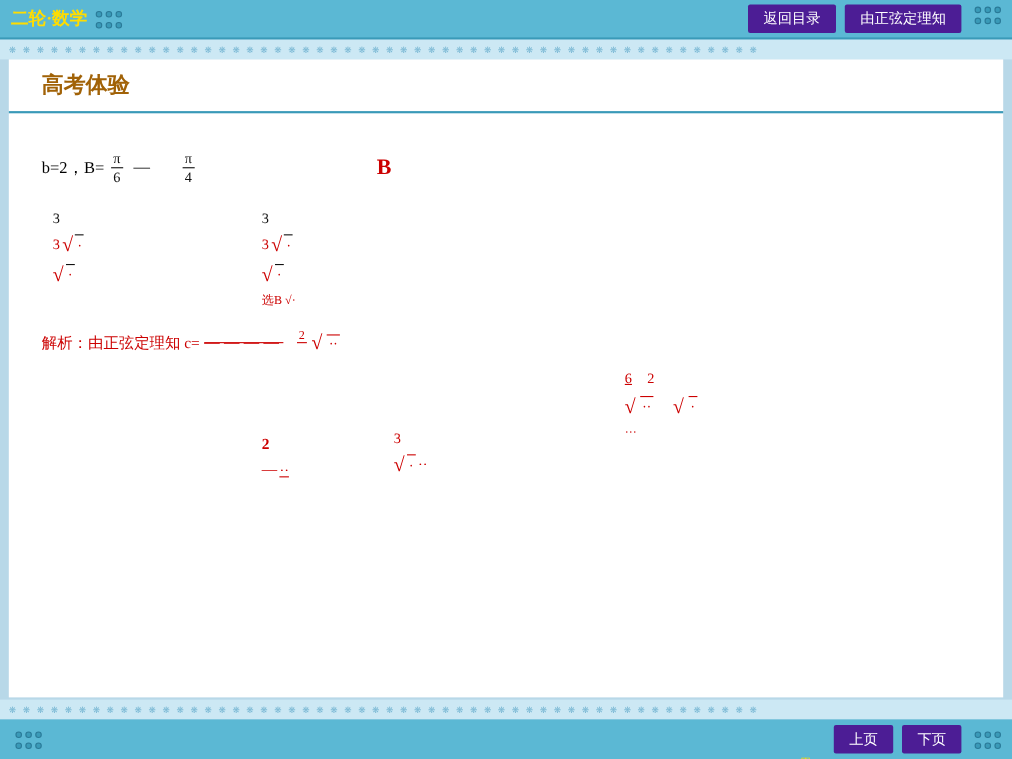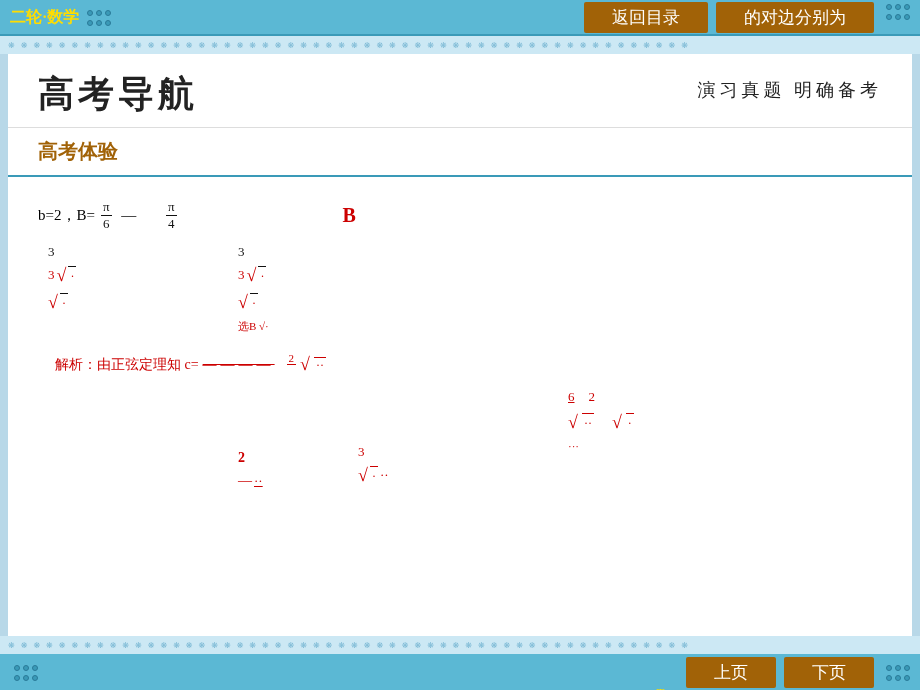--- a/index.html
+++ b/index.html
@@ -48,25 +48,25 @@
       border-radius: 50%;
       border: 1px solid #2a7a98;
     }
 
     .top-bar-right {
       display: flex;
       gap: 8px;
     }
 
     .nav-btn {
-      background: #a16207;
+      background: #4c1d95;
       color: white;
       border: none;
-      padding: 4px 28px;
-      font-size: 17px;
+      padding: 4px 14px;
+      font-size: 13px;
       font-family: "SimSun", serif;
       cursor: pointer;
       border-radius: 2px;
     }
 
     .decorative-dots-top {
       width: 100%;
       height: 18px;
       background: #cce8f4;
       display: flex;
@@ -133,21 +133,21 @@
       font-size: 15px;
       color: #111;
       line-height: 1.8;
       margin-bottom: 8px;
     }
 
     .math-line {
       display: flex;
       align-items: center;
       gap: 6px;
-      margin: 4px 0;
+      margin: 15px 0;
       font-size: 15px;
     }
 
     .red-bold {
       color: #cc0000;
       font-size: 20px;
       font-weight: bold;
     }
 
     
@@ -156,21 +156,20 @@
       height: 220px;
       margin-top: 5px;
     }
 
     .solution-text {
       color: #cc0000;
       font-size: 14px;
       display: flex;
       align-items: center;
       gap: 4px;
-      margin-left: 17px;
     }
 
     .decorative-dots-bottom {
       width: 100%;
       height: 18px;
       background: #cce8f4;
       display: flex;
       align-items: center;
       padding: 0 8px;
       overflow: hidden;
@@ -209,21 +208,21 @@
       </div>
       <div class="brand-dot-row">
         <div class="brand-dot"></div>
           <div class="brand-dot"></div>
           <div class="brand-dot"></div>
       </div>
     </div>
   </div>
   <div class="top-bar-right">
     <button class="nav-btn">返回目录</button>
-    <button class="nav-btn">的对边分别为</button>
+    <button class="nav-btn">由正弦定理知</button>
     <div style="display:flex; flex-direction:column; gap:2px; margin-left:4px;">
       <div class="brand-dot-row">
         <div class="brand-dot"></div>
           <div class="brand-dot"></div>
           <div class="brand-dot"></div>
       </div>
       <div class="brand-dot-row">
         <div class="brand-dot"></div>
           <div class="brand-dot"></div>
           <div class="brand-dot"></div>
@@ -233,26 +232,20 @@
 </div>
 
 <div class="decorative-dots-top">
   <span class="dot-pattern">
     ❋ ❋ ❋ ❋ ❋ ❋ ❋ ❋ ❋ ❋ ❋ ❋ ❋ ❋ ❋ ❋ ❋ ❋ ❋ ❋ ❋ ❋ ❋ ❋ ❋ ❋ ❋ ❋ ❋ ❋ ❋ ❋ ❋ ❋ ❋ ❋ ❋ ❋ ❋ ❋ ❋ ❋ ❋ ❋ ❋ ❋ ❋ ❋ ❋ ❋ ❋ ❋ ❋ ❋
   </span>
 </div>
 
 <div class="main-content">
 
-  <div class="page-header">
-    <div>
-      <div class="main-title">高考导航</div>
-    </div>
-    <div class="subtitle">演习真题    明确备考</div>
-  </div>
 
   <div class="section-title">高考体验</div>
 
   <div class="content-area">
 
 
     <div class="math-line">
       <span>b=2，B=</span>
 
       <span style="display:inline-flex; flex-direction:column; align-items:center; font-size:13px; color:#111; vertical-align:middle;">

